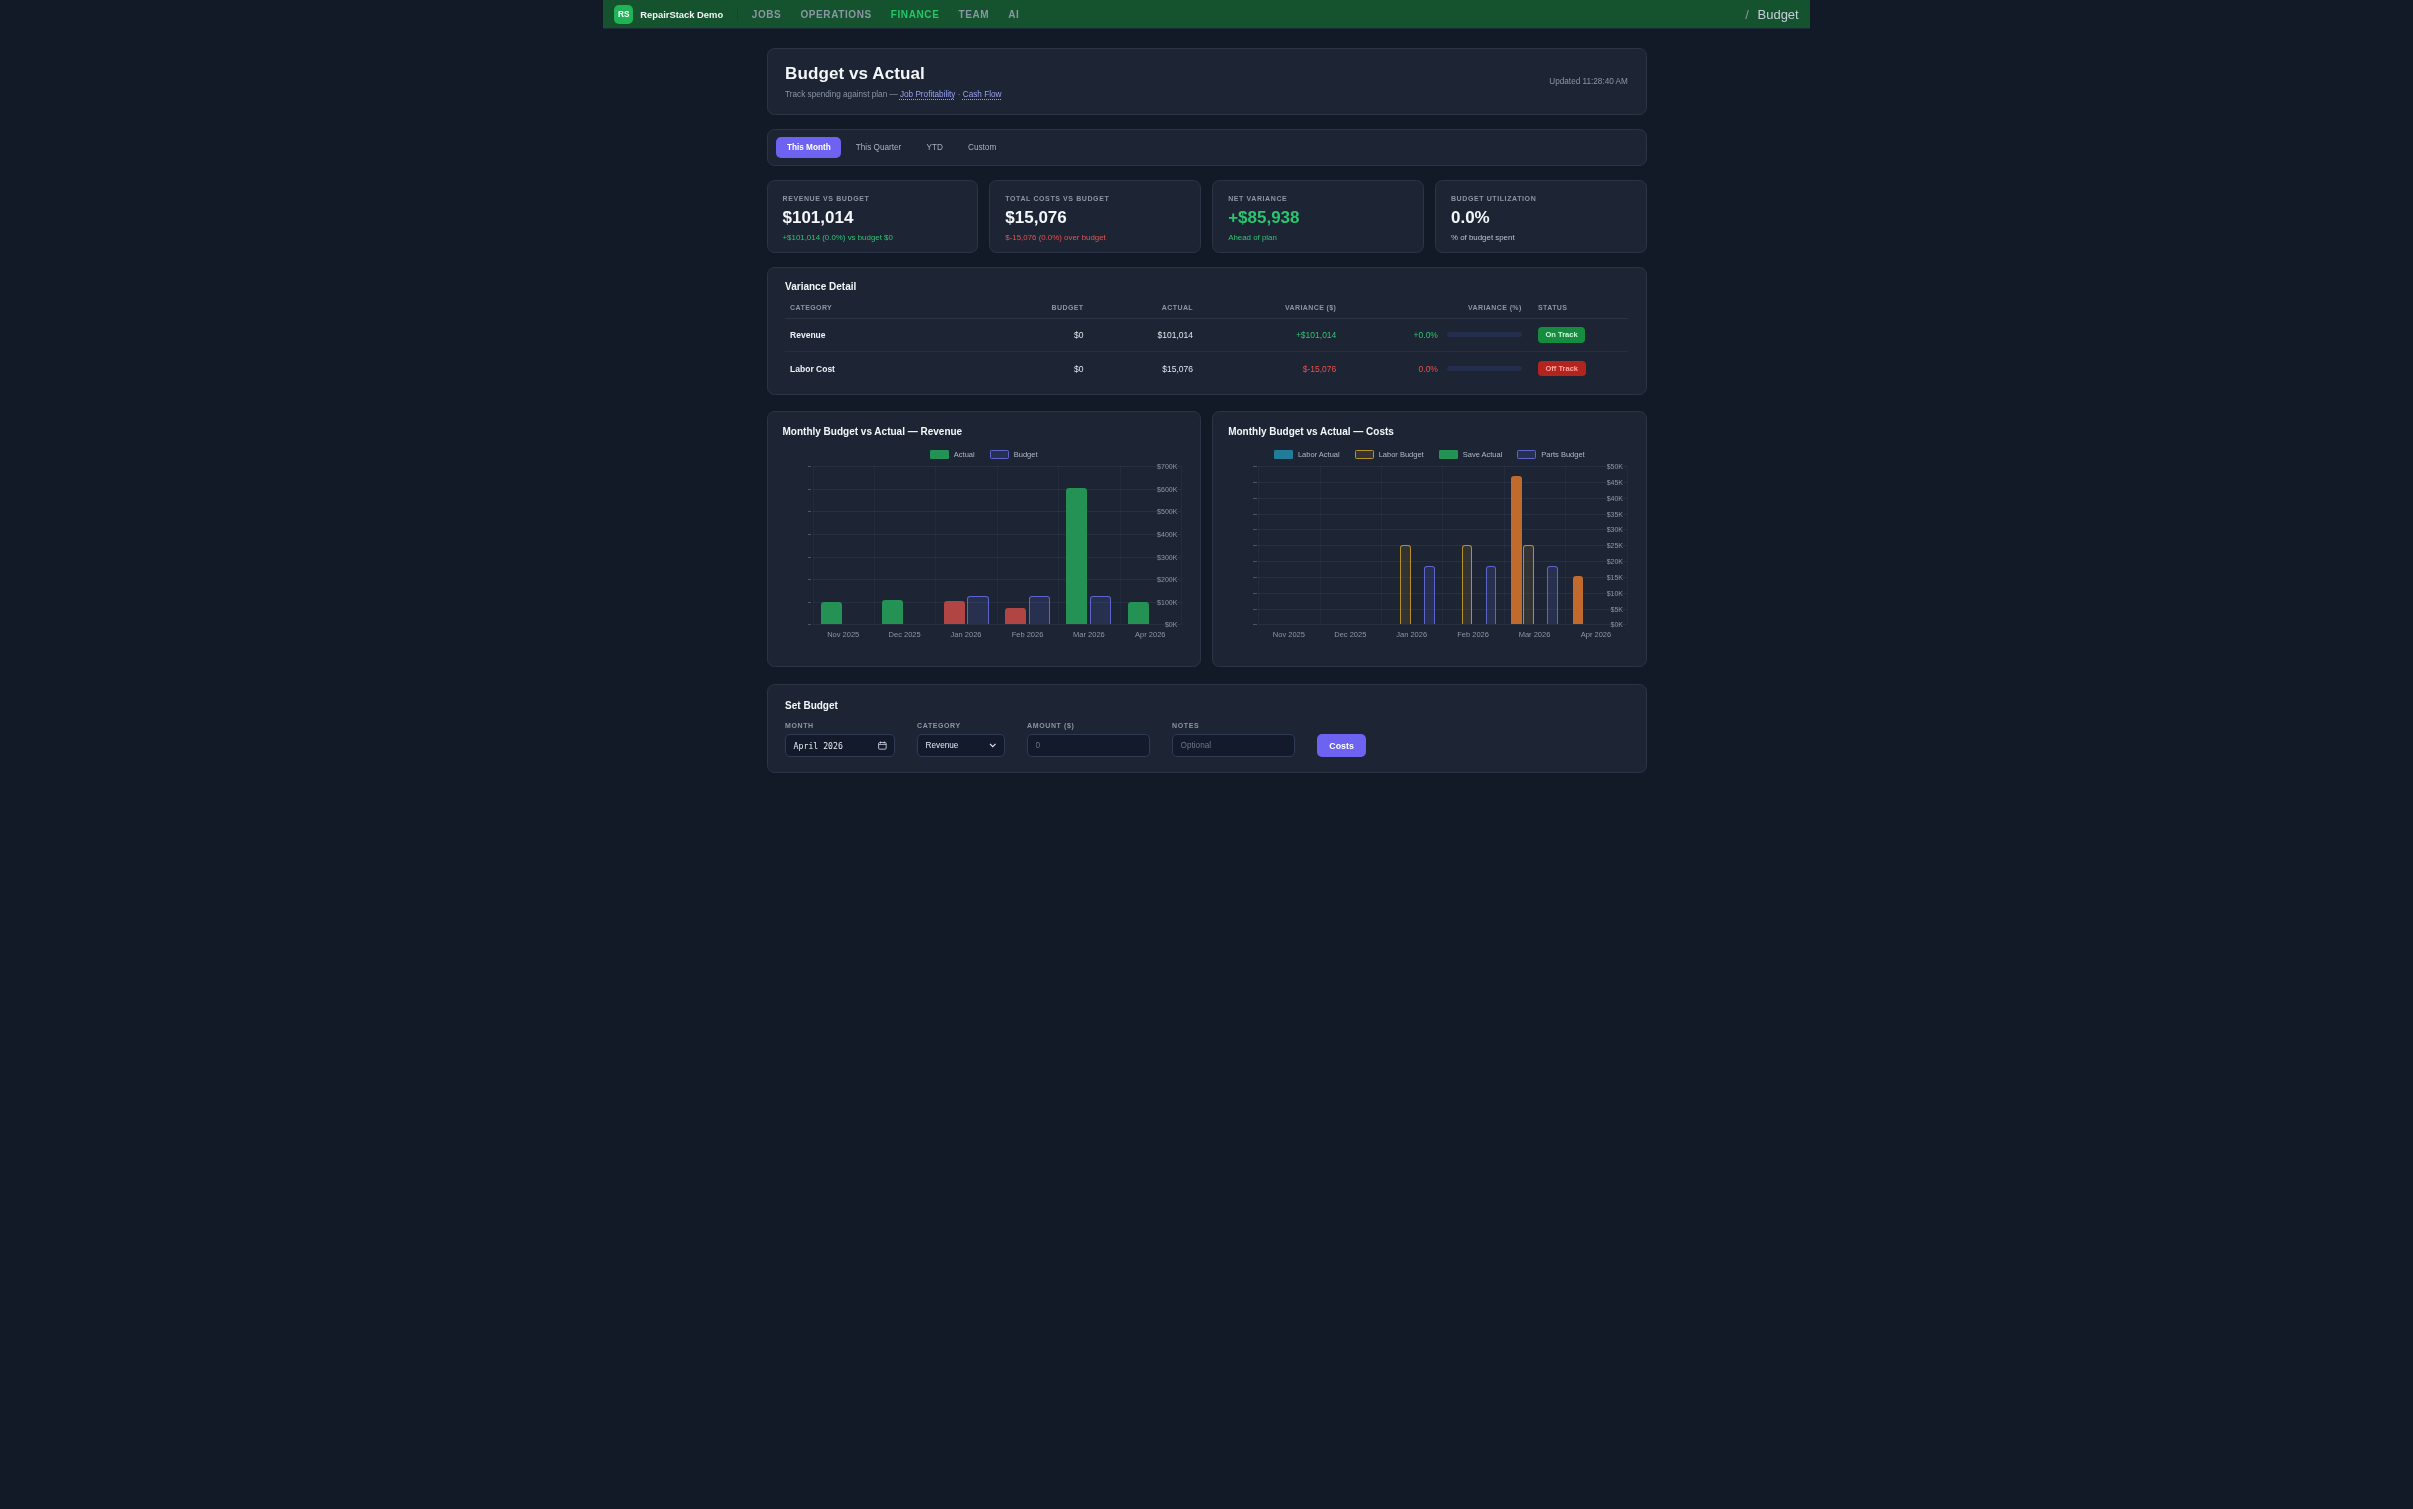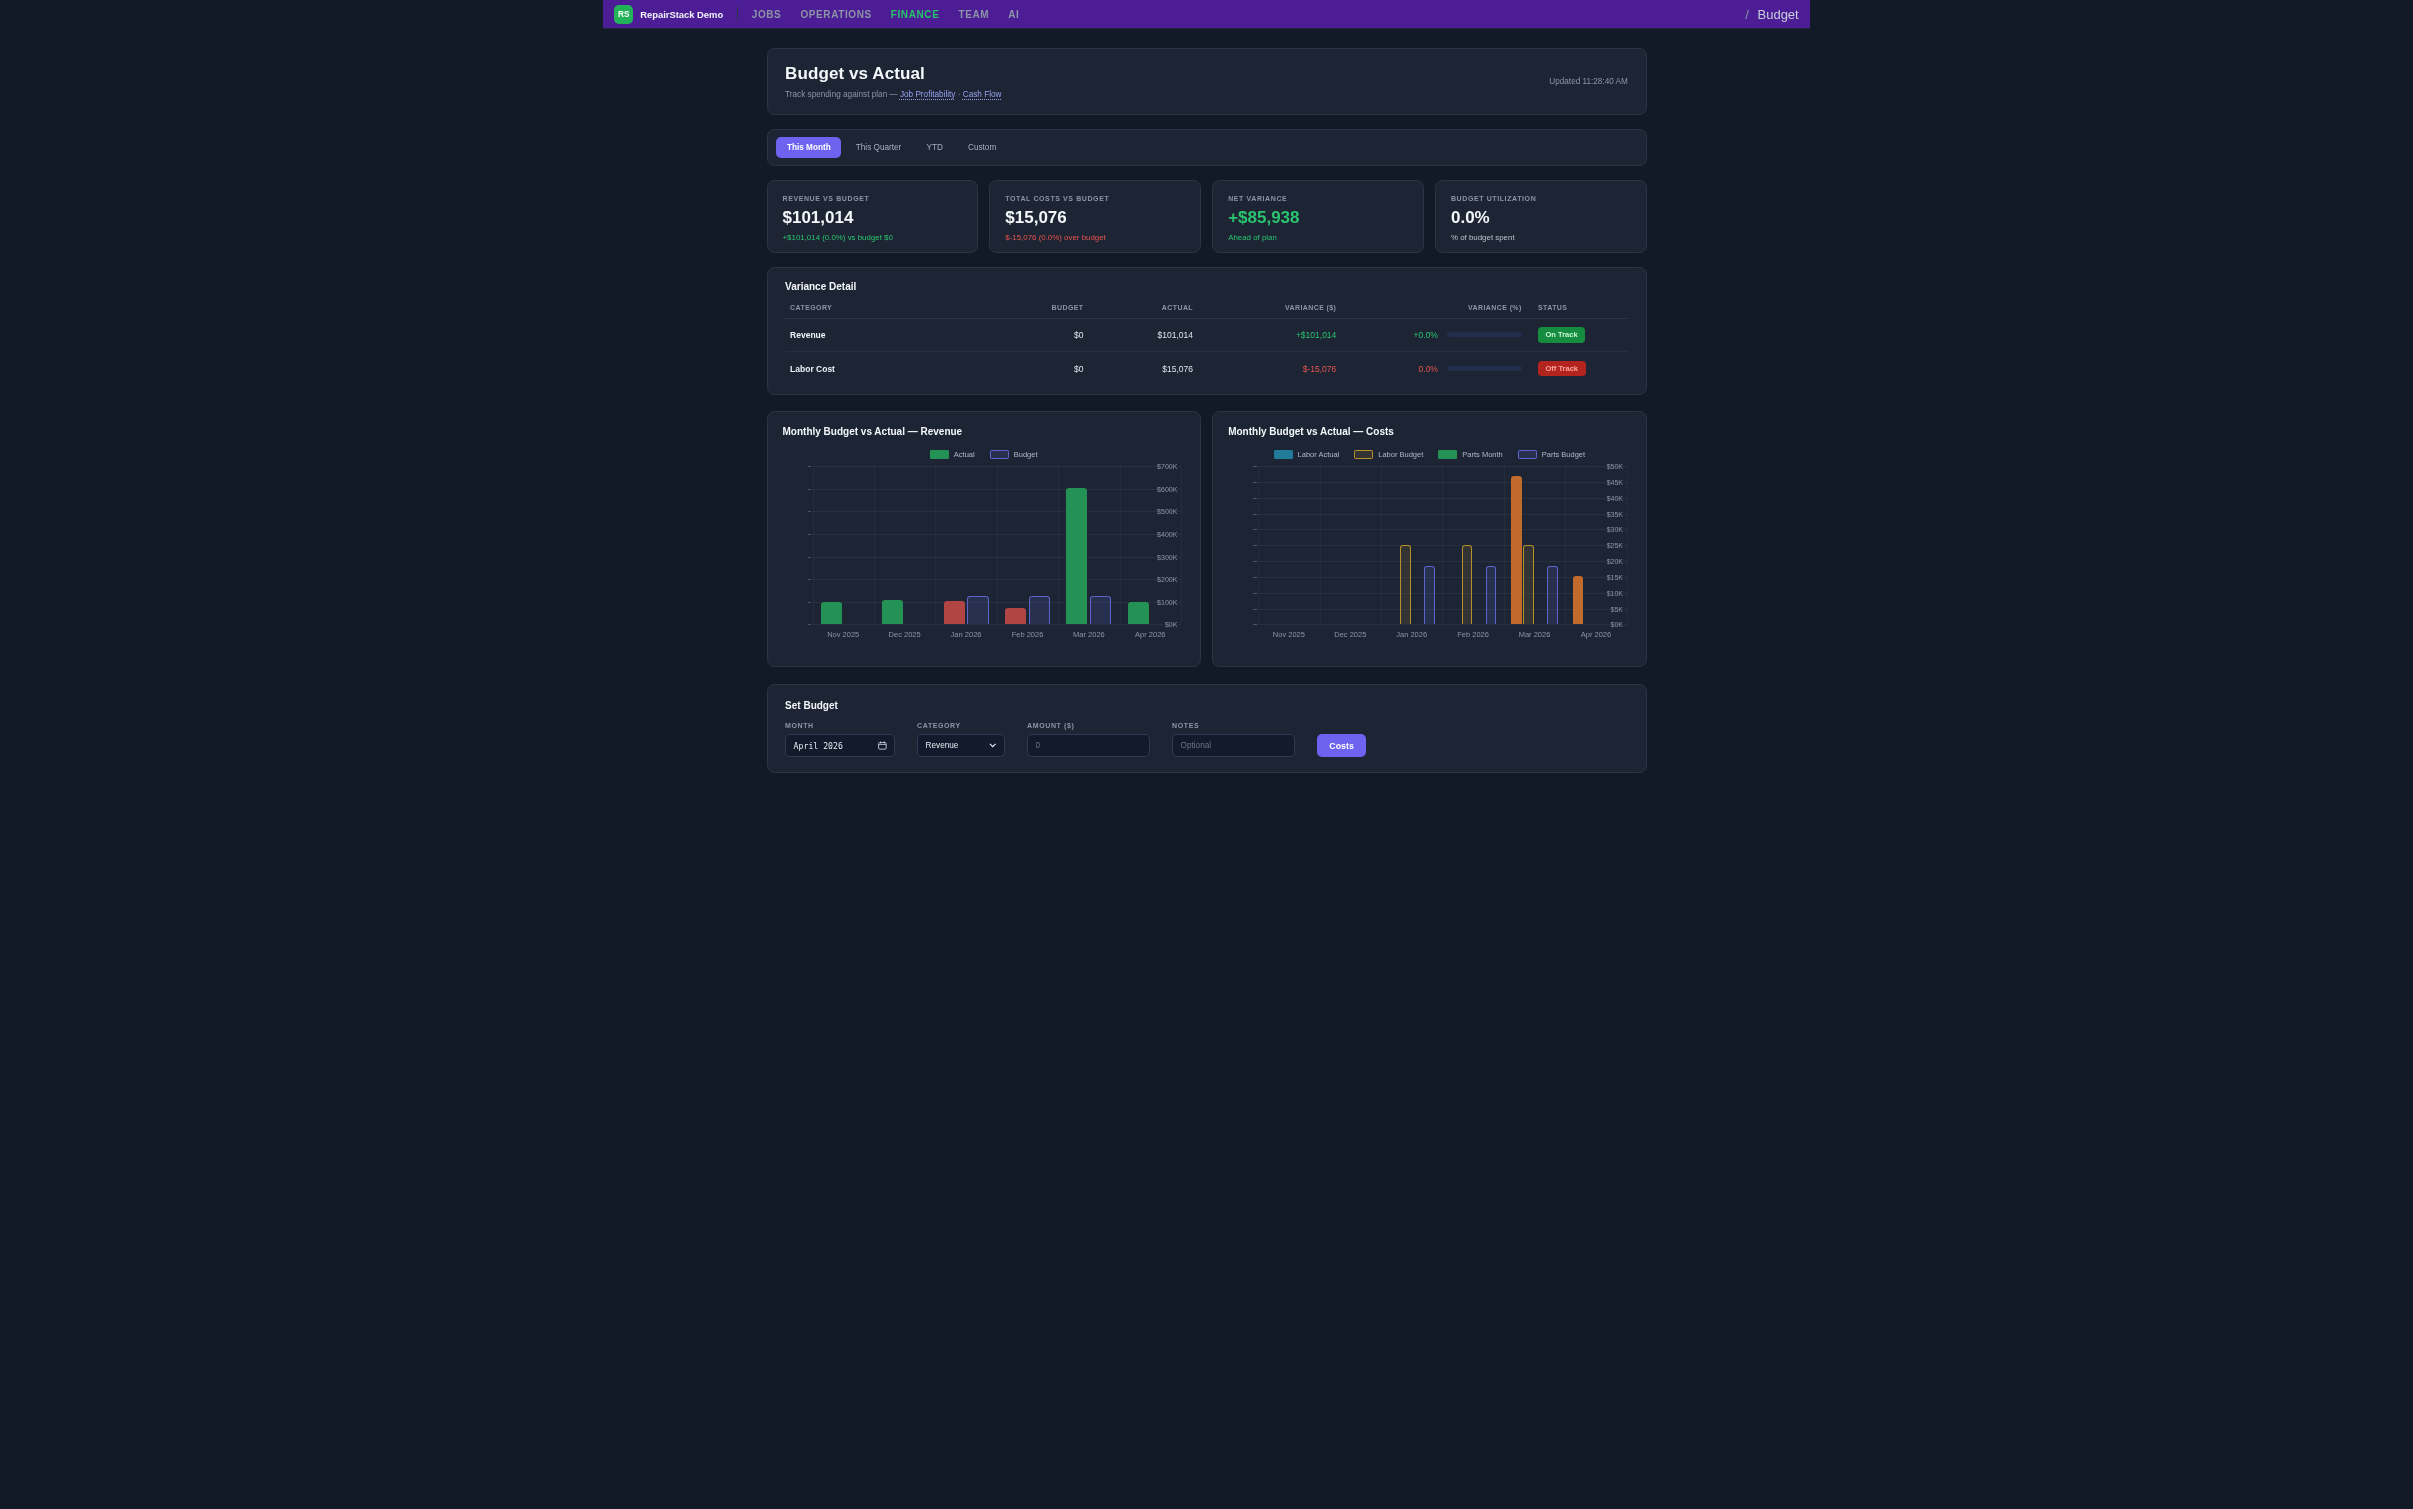--- a/index.html
+++ b/index.html
@@ -1,20 +1,20 @@
 <!DOCTYPE html>
 <html style="font-size:10px"><head>
 <meta charset="utf-8">
 <style>
   * { margin:0; padding:0; box-sizing:border-box; }
   html,body { background:#121927; font-family:"Liberation Sans", sans-serif; }
   body { width:1207px; min-height:755px; margin:0 auto; color:#e7ecf3; }
 
   
-  .nav { height:29px; background:#4c1d95; border-bottom:0.6px solid #1e2938;
+  .nav { height:29px; background:#14532d; border-bottom:0.6px solid #1e2938;
          display:flex; align-items:center; padding:0 11.3px; }
   .logo { width:19px; height:19px; border-radius:5px; background:#22b358; color:#fff;
           font-weight:700; font-size:8.2px; display:flex; align-items:center; justify-content:center; }
   .brand { color:#f1f4f8; font-weight:700; font-size:9.4px; margin-left:7px; white-space:nowrap; }
   .nav-divider { width:0.6px; height:14px; background:#2a3547; margin:0 14px; }
   .nav-item { color:#8b95a5; font-weight:700; font-size:10px; letter-spacing:0.6px;
               margin-right:19px; text-decoration:none; cursor:pointer; }
   .nav-item.active { color:#27c468; }
   .breadcrumb { margin-left:auto; font-size:13px; color:#8b95a5; }
   .breadcrumb .crumb { color:#c7cedb; margin-left:5px; }
@@ -270,21 +270,21 @@
           <div class="legend-item">
             <span class="swatch" style="background: rgb(33, 124, 153);"></span>
             <span>Labor Actual</span>
           </div>
           <div class="legend-item">
             <span class="swatch" style="background: rgba(184, 145, 42, 0.14); border: 1.3px solid rgb(184, 145, 42);"></span>
             <span>Labor Budget</span>
           </div>
           <div class="legend-item">
             <span class="swatch" style="background: rgb(36, 146, 84);"></span>
-            <span>Parts Month</span>
+            <span>Save Actual</span>
           </div>
           <div class="legend-item">
             <span class="swatch" style="background: rgba(93, 100, 204, 0.18); border: 1.3px solid rgb(93, 100, 204);"></span>
             <span>Parts Budget</span>
           </div>
         </div>
         <div class="plot-outer">
           <div class="plot">
             <div class="grid-h" style="top: 158px;"></div>
             <div class="tickdash" style="top: 158px;"></div>

